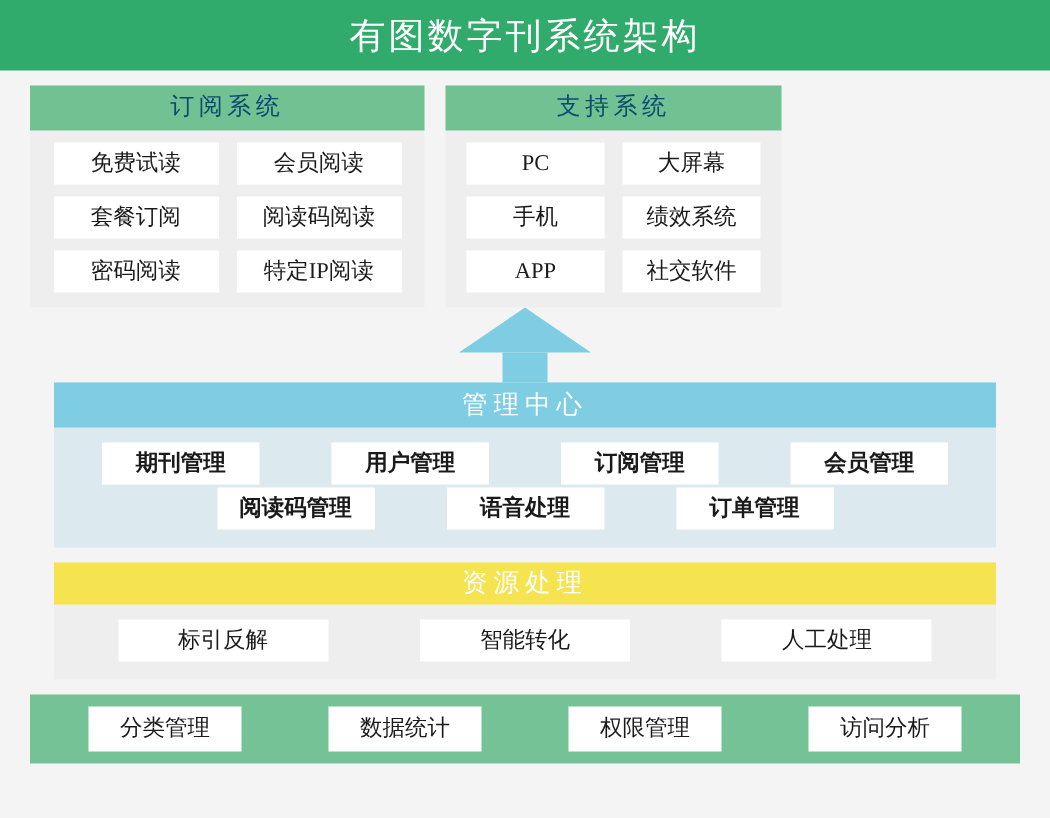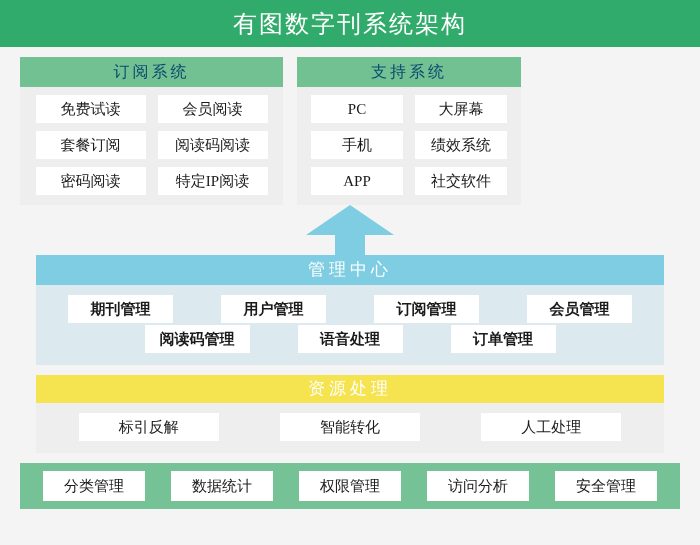--- a/index.html
+++ b/index.html
@@ -242,16 +242,15 @@
       <div class="cell">智能转化</div>
       <div class="cell">人工处理</div>
     </div>
   </div>
 
   <div class="bottom-bar">
     <div class="cell">分类管理</div>
     <div class="cell">数据统计</div>
     <div class="cell">权限管理</div>
     <div class="cell">访问分析</div>
-    <div class="cell">安全管理</div>
   </div>
 
 </div>
 
 </body></html>

